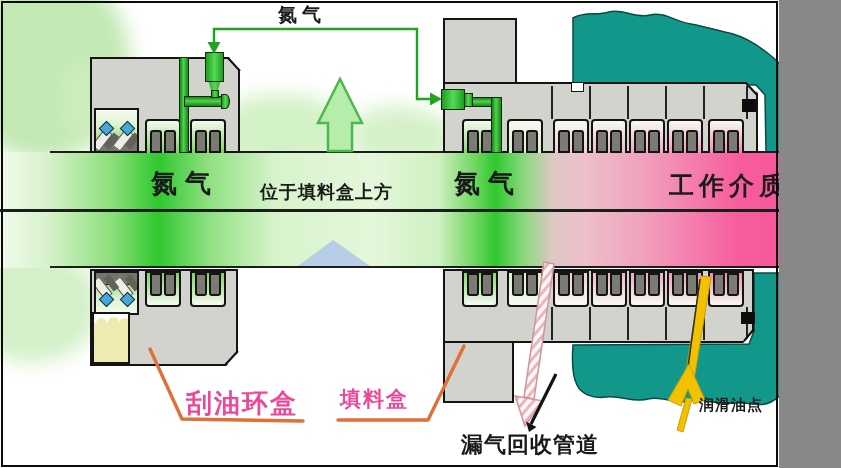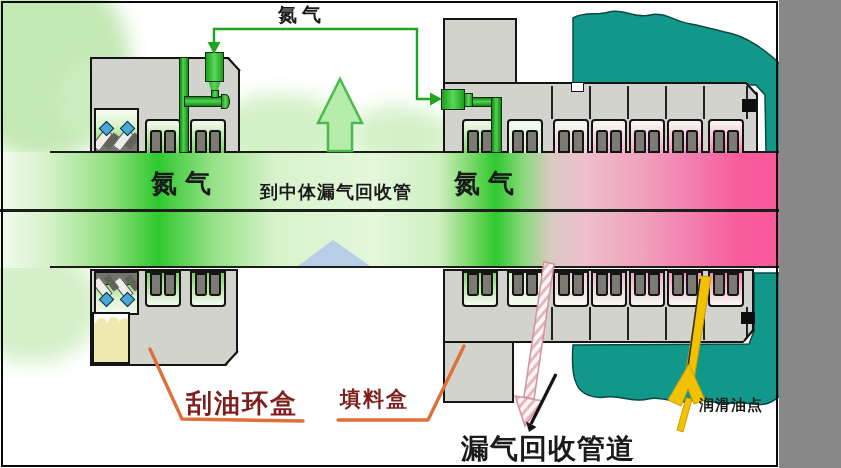--- a/index.html
+++ b/index.html
@@ -68,21 +68,21 @@
   .oil-cup{position:absolute;left:92px;top:312px;width:38px;height:52px;background:#fff;
            border:2px solid #141414;box-sizing:border-box;z-index:5;overflow:hidden;}
   .oil-liquid{position:absolute;left:0;right:0;top:9px;bottom:0;background:#efeab0;}
   .oil-bump{position:absolute;width:11px;height:11px;border-radius:50%;background:#efeab0;top:4px;}
 
   .blk-sq{position:absolute;background:#0d0d0d;z-index:5;}
   .notch{position:absolute;background:#fff;border:1.5px solid #141414;box-sizing:border-box;z-index:5;}
 
   
   .lbl{position:absolute;font-weight:700;color:#1a1a1a;white-space:nowrap;z-index:7;}
-  .lbl.orange{color:#7f1d1d;}
+  .lbl.orange{color:#ec4899;}
 </style>
 </head>
 <body>
 
 <div class="canvas">
 
   <div class="blob b1"></div>
   <div class="blob b2"></div>
   <div class="blob b3"></div>
   <div class="blob b4"></div>
@@ -267,21 +267,22 @@
     <path d="M536.5,427 L526,421.5 L529,432 Z" fill="#141414"></path>
 
     <path d="M701,276 L711,277 L693,386 L684,384 Z" fill="#f2c200" stroke="#caa000" stroke-width="1"></path>
     <path d="M700,279 L688,367" stroke="#333" stroke-width="1.6" fill="none"></path>
     <path d="M689,364 L705,400 L694,404 L688,389 L681,406 L668,400 Z" fill="#f2c200" stroke="#caa000" stroke-width="1"></path>
     <path d="M686,398 L692,399 L683,432 L677,430 Z" fill="#f2c200" stroke="#caa000" stroke-width="1"></path>
   </svg>
 
   <div class="lbl" style="left:278px;top:2px;font-size:19px;letter-spacing:5px;">氮气</div>
   <div class="lbl" style="left:151px;top:166px;font-size:26px;letter-spacing:8px;">氮气</div>
-  <div class="lbl" style="left:260px;top:180px;font-size:18px;letter-spacing:1px;">到中体漏气回收管</div>
+  <div class="lbl" style="left:260px;top:180px;font-size:18px;letter-spacing:1px;">位于填料盒上方</div>
   <div class="lbl" style="left:454px;top:166px;font-size:26px;letter-spacing:8px;">氮气</div>
+  <div class="lbl" style="left:669px;top:169px;font-size:25px;letter-spacing:5px;">工作介质</div>
   <div class="lbl orange" style="left:186px;top:386px;font-size:26px;letter-spacing:2px;">刮油环盒</div>
   <div class="lbl orange" style="left:340px;top:385px;font-size:21px;letter-spacing:2px;">填料盒</div>
-  <div class="lbl" style="left:461px;top:430px;font-size:28px;letter-spacing:1px;">漏气回收管道</div>
+  <div class="lbl" style="left:461px;top:430px;font-size:22px;letter-spacing:1px;">漏气回收管道</div>
   <div class="lbl" style="left:699px;top:396px;font-size:15px;letter-spacing:1px;">润滑油点</div>
 
   <div class="frame"></div>
 </div>
 
 </body></html>

